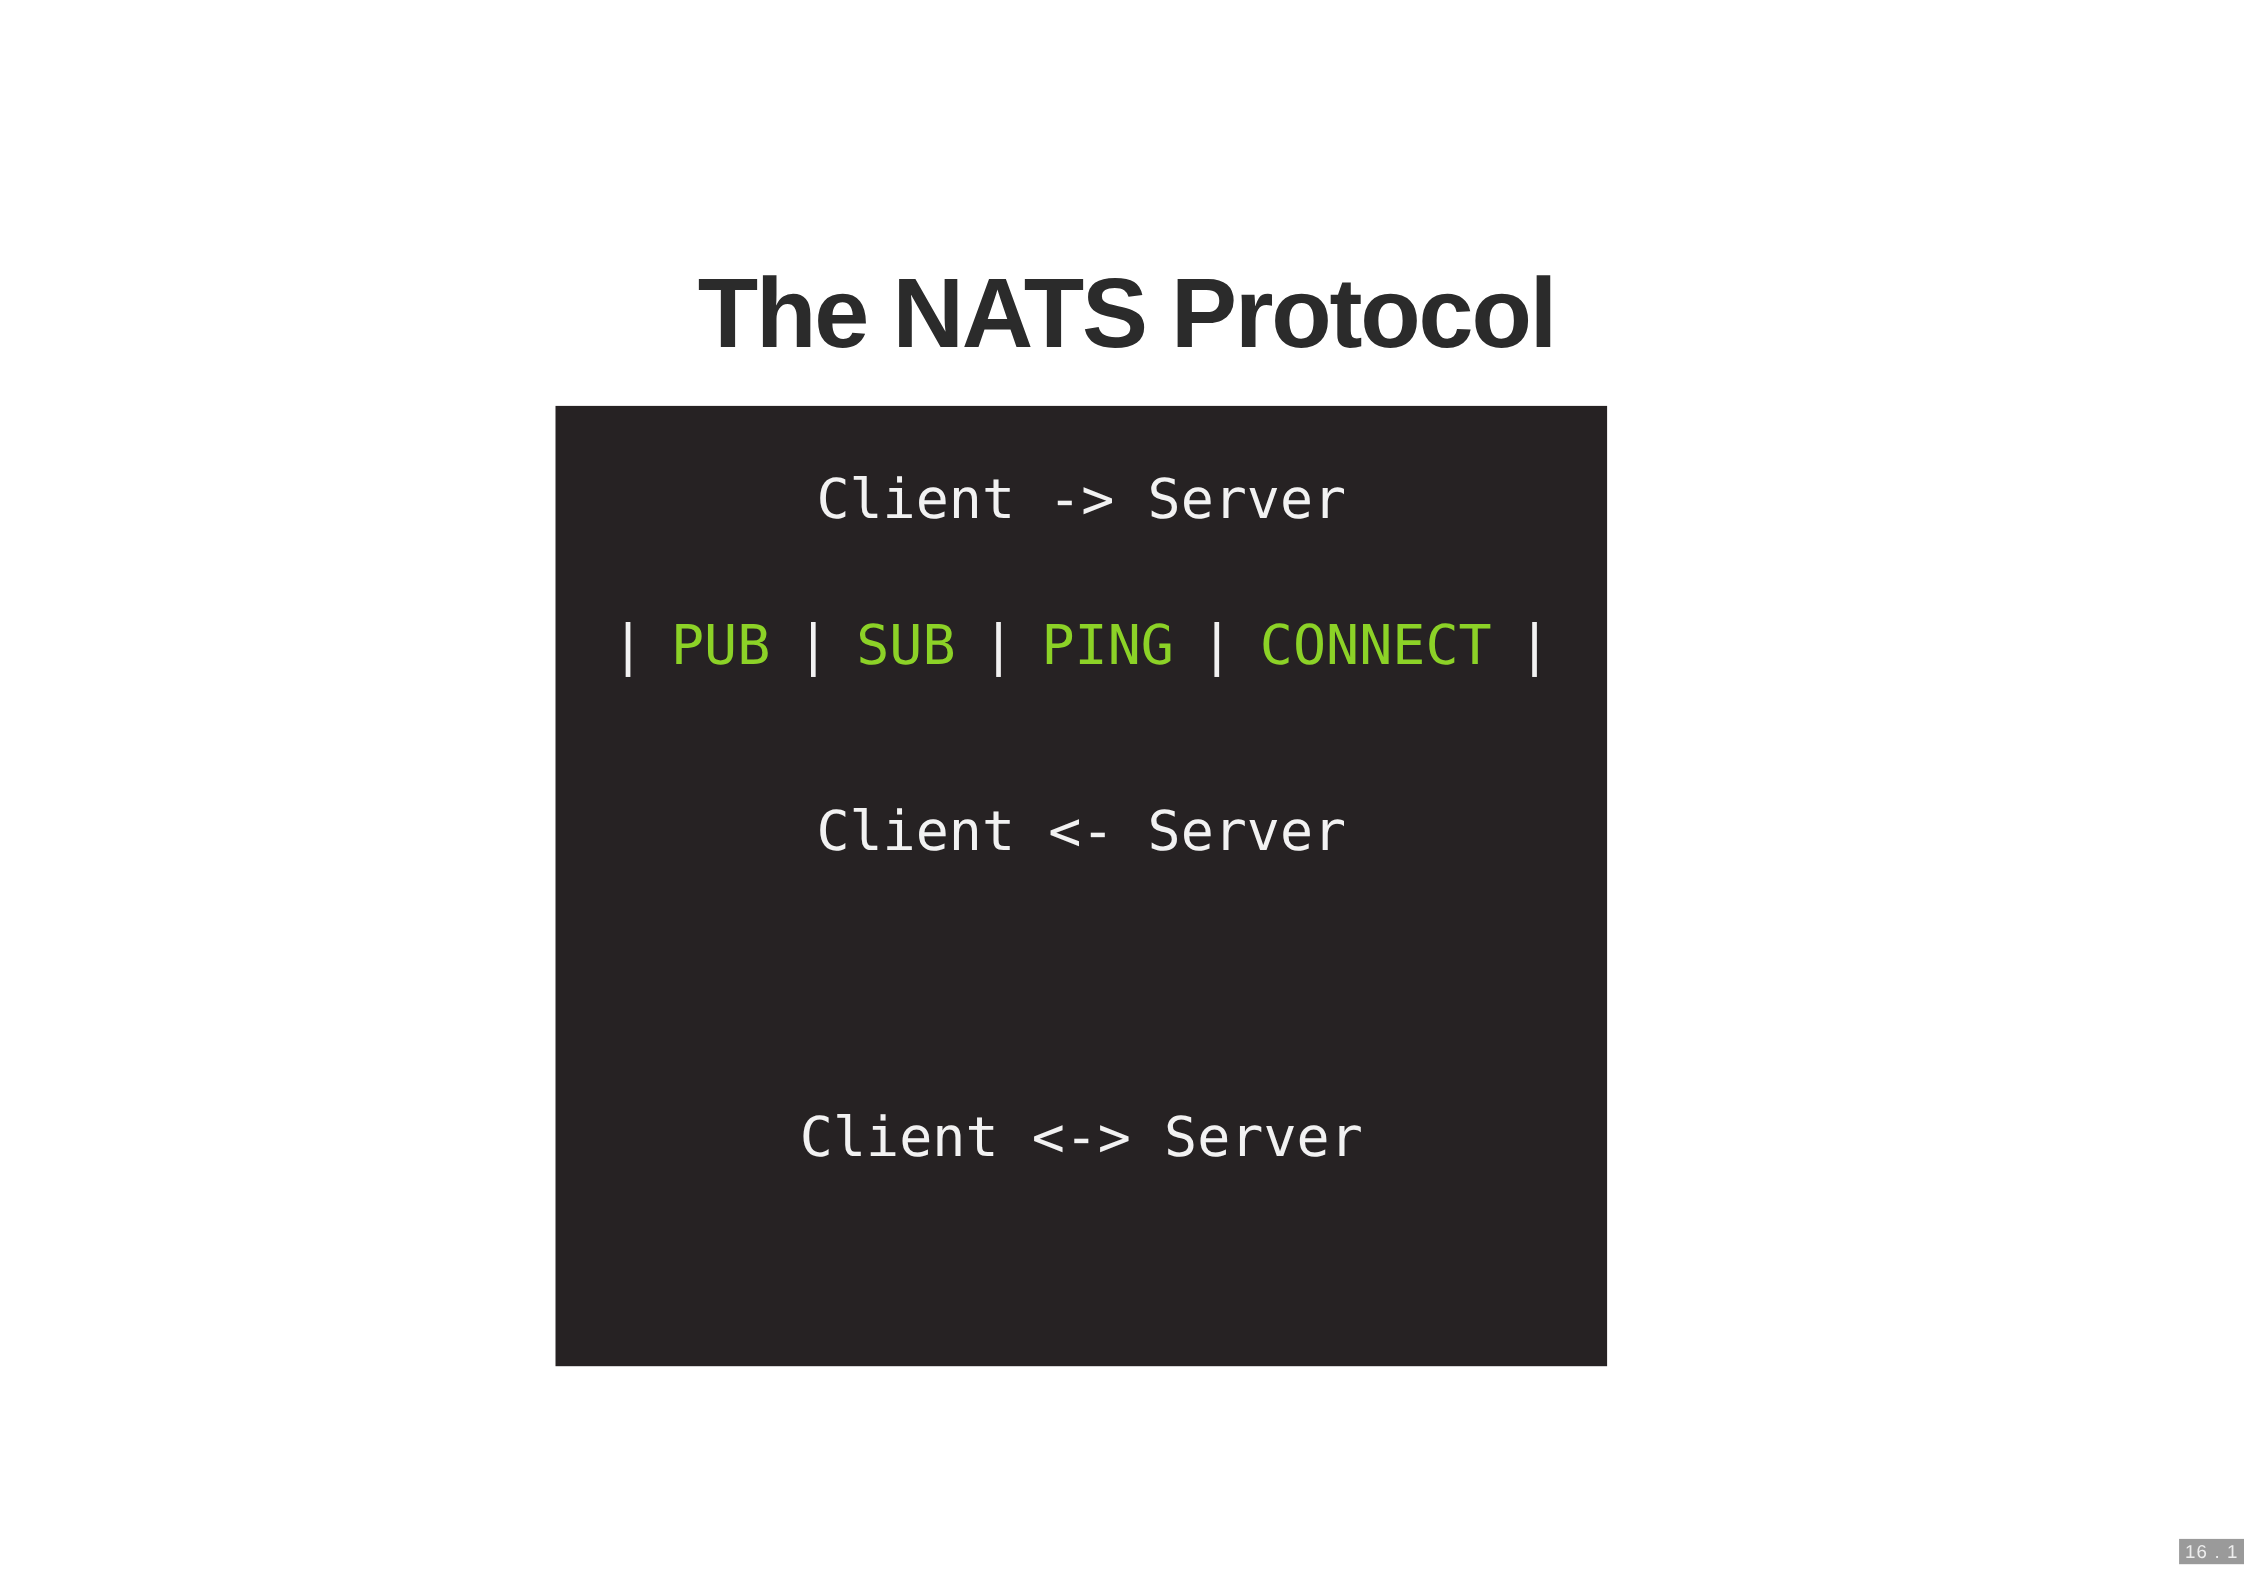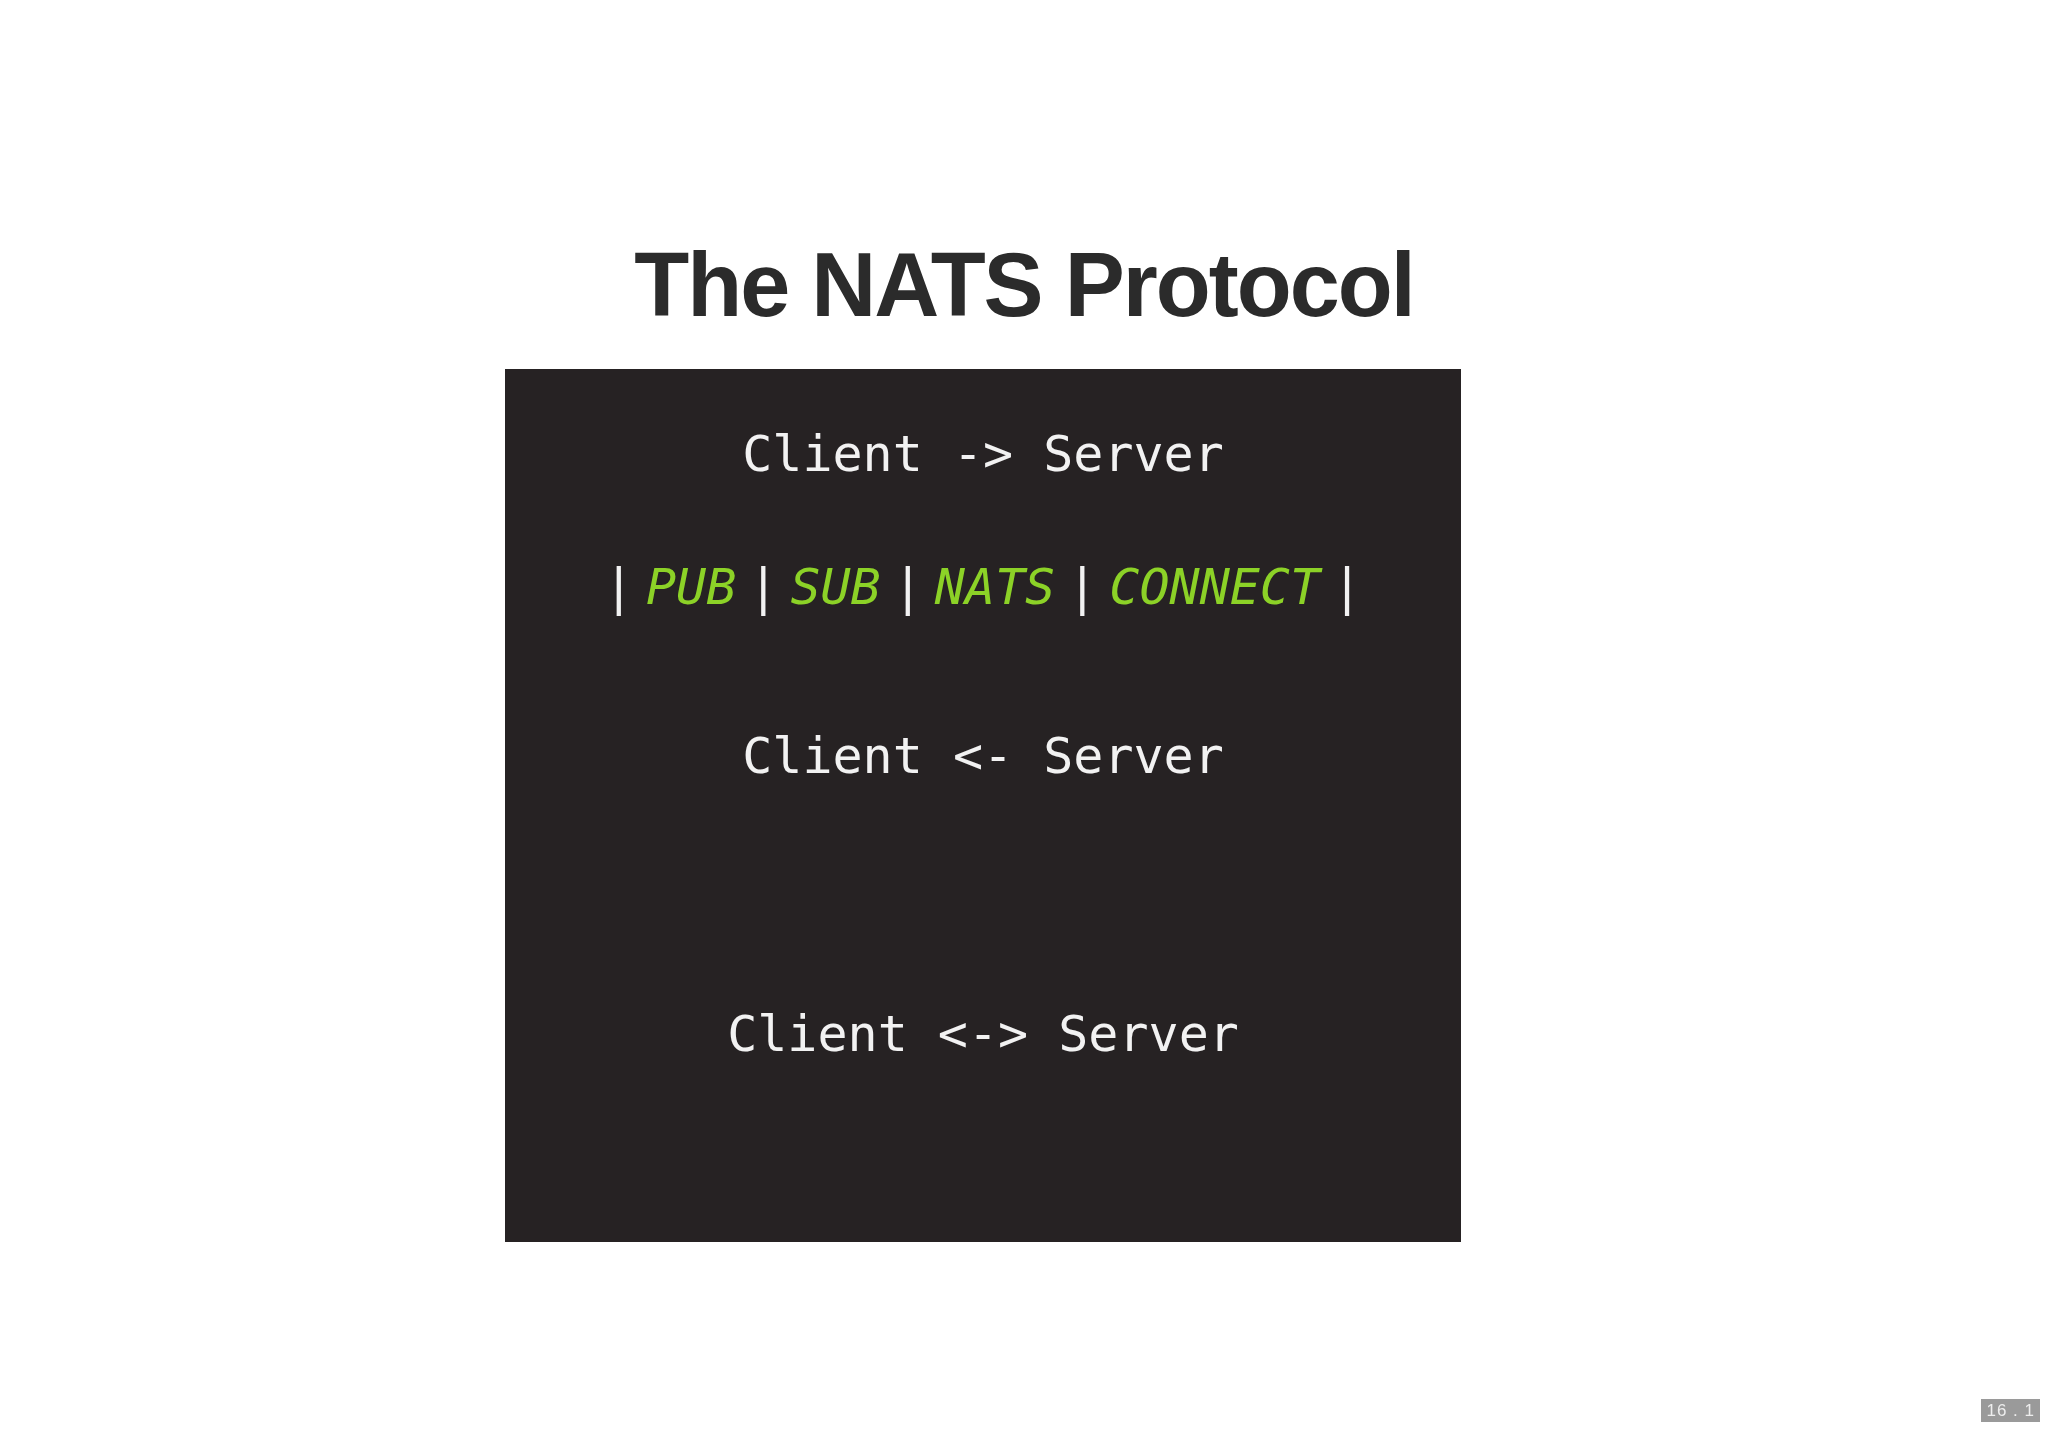--- a/index.html
+++ b/index.html
@@ -54,21 +54,21 @@
     white-space:nowrap;
   }
   .heading{ color:var(--heading-text); }
   .l1{ top:59px; }
   .l2{ top:192px; }
   .l3{ top:361px; }
   .l4{ top:477px; }
   .l5{ top:639px; }
   .l6{ top:772px; }
   .sep{ color:var(--heading-text); }
-  .kw{ color:var(--keyword-text); margin:0 12px;font-style:italic; }
+  .kw{ color:var(--keyword-text); margin:0 24px; }
   .slide-number{
     position:absolute;
     right:8px;
     bottom:8px;
     background:var(--badge-bg);
     color:var(--badge-text);
     font-size:17px;
     line-height:23px;
     padding:0 5px;
     font-family:"Liberation Sans", sans-serif;
@@ -80,21 +80,21 @@
 <body>
 
 <div class="slide">
 
   <h1 class="slide-title">The NATS Protocol</h1>
 
   <div class="panel">
 
     <div class="line heading l1">Client -&gt; Server</div>
 
-    <div class="line l2"><span class="sep">|</span><span class="kw">PUB</span><span class="sep">|</span><span class="kw">SUB</span><span class="sep">|</span><span class="kw">NATS</span><span class="sep">|</span><span class="kw">CONNECT</span><span class="sep">|</span></div>
+    <div class="line l2"><span class="sep">|</span><span class="kw">PUB</span><span class="sep">|</span><span class="kw">SUB</span><span class="sep">|</span><span class="kw">PING</span><span class="sep">|</span><span class="kw">CONNECT</span><span class="sep">|</span></div>
 
     <div class="line heading l3">Client &lt;- Server</div>
 
 
     <div class="line heading l5">Client &lt;-&gt; Server</div>
 
 
   </div>
 
   <a href="#" class="slide-number">16 . 1</a>

